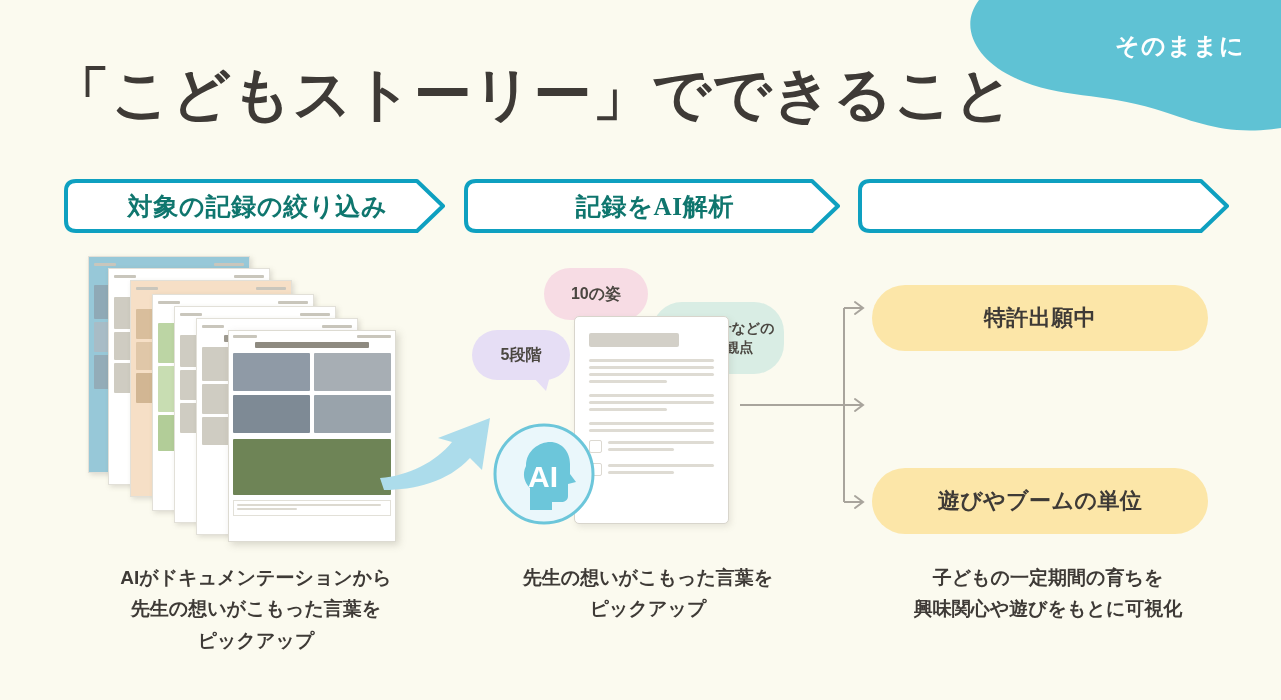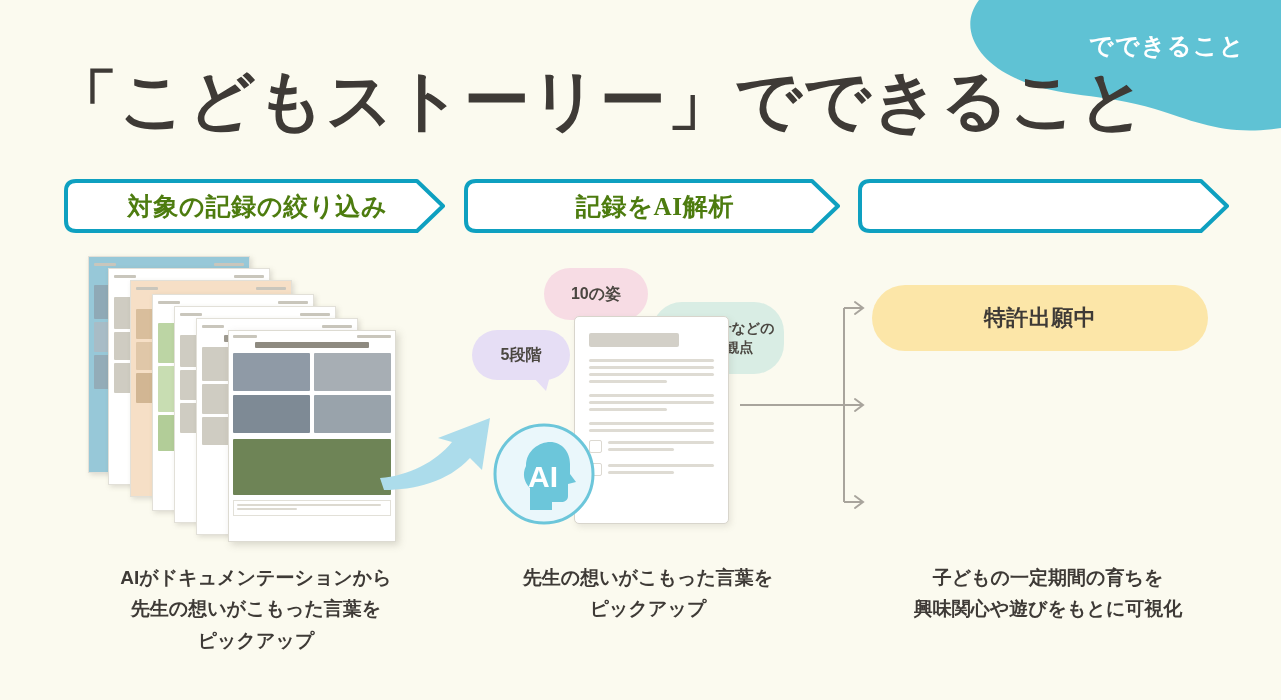--- a/index.html
+++ b/index.html
@@ -19,33 +19,33 @@
   .blob-wrap svg{display:block;}
   .badge-text{
     position:absolute;top:30px;right:36px;
     font-size:24px;font-weight:700;color:#FFFFFF;letter-spacing:.06em;
     white-space:nowrap;
   }
 
   
   .title{
     position:absolute;left:52px;top:56px;
-    font-size:66px;font-weight:700;letter-spacing:.02em;
+    font-size:58px;font-weight:700;letter-spacing:.02em;
     color:#3E3A36;white-space:nowrap;
   }
 
   
   .chev{
     position:absolute;top:177px;height:58px;
     display:flex;align-items:center;justify-content:center;
   }
   .chev .chev-svg{position:absolute;inset:0;width:100%;height:100%;}
   .chev .chev-label{
     position:relative;z-index:2;
-    font-size:25px;font-weight:700;color:#4d7c0f;letter-spacing:.03em;
+    font-size:25px;font-weight:700;color:#0f766e;letter-spacing:.03em;
     white-space:nowrap;padding-right:18px;margin-left:24px;
   }
   #chev0{left:62px;width:385px;}
   #chev1{left:462px;width:380px;font-family:Liberation Serif, serif;}
   #chev2{left:856px;width:375px;}
 
   
   .caption{
     position:absolute;text-align:center;
     font-size:19px;line-height:1.65;font-weight:600;color:#3E3A36;
@@ -142,21 +142,21 @@
 </head>
 <body>
 
 <div class="stage">
 
   <div class="blob-wrap">
     <svg width="340" height="145" viewBox="0 0 340 145">
       <path d="M38 0 C 18 26, 34 58, 70 76 C 116 99, 160 92, 214 109 C 258 123, 286 136, 340 128 L340 0 Z" fill="#5FC2D4"></path>
     </svg>
   </div>
-  <div class="badge-text">でできること</div>
+  <div class="badge-text">そのままに</div>
 
   <div class="title">「こどもストーリー」でできること</div>
 
   <div class="chev" id="chev0">
     <svg class="chev-svg" viewBox="0 0 385 58" preserveAspectRatio="none">
       <path d="M4 14 Q4 4 14 4 L355 4 L381 29 L355 54 L14 54 Q4 54 4 44 Z" fill="#FFFFFF" stroke="#0EA0C0" stroke-width="4" stroke-linejoin="round"></path>
     </svg>
     <span class="chev-label">対象の記録の絞り込み</span>
   </div>
 
@@ -392,20 +392,23 @@
     <g fill="none" stroke="#A8A49C" stroke-width="2" stroke-linecap="round">
       <path d="M115 12 L123 18 L115 24"></path>
       <path d="M115 109 L123 115 L115 121"></path>
       <path d="M115 206 L123 212 L115 218"></path>
     </g>
   </svg>
 
   <div class="pill" id="pill0">
     <span>特許出願中</span>
   </div>
+  <div class="pill" id="pill2">
+    <span>遊びやブームの単位</span>
+  </div>
 
   <div class="caption" id="cap0">AIがドキュメンテーションから
 先生の想いがこもった言葉を
 ピックアップ</div>
   <div class="caption" id="cap1">先生の想いがこもった言葉を
 ピックアップ</div>
   <div class="caption" id="cap2">子どもの一定期間の育ちを
 興味関心や遊びをもとに可視化</div>
 
 </div>

